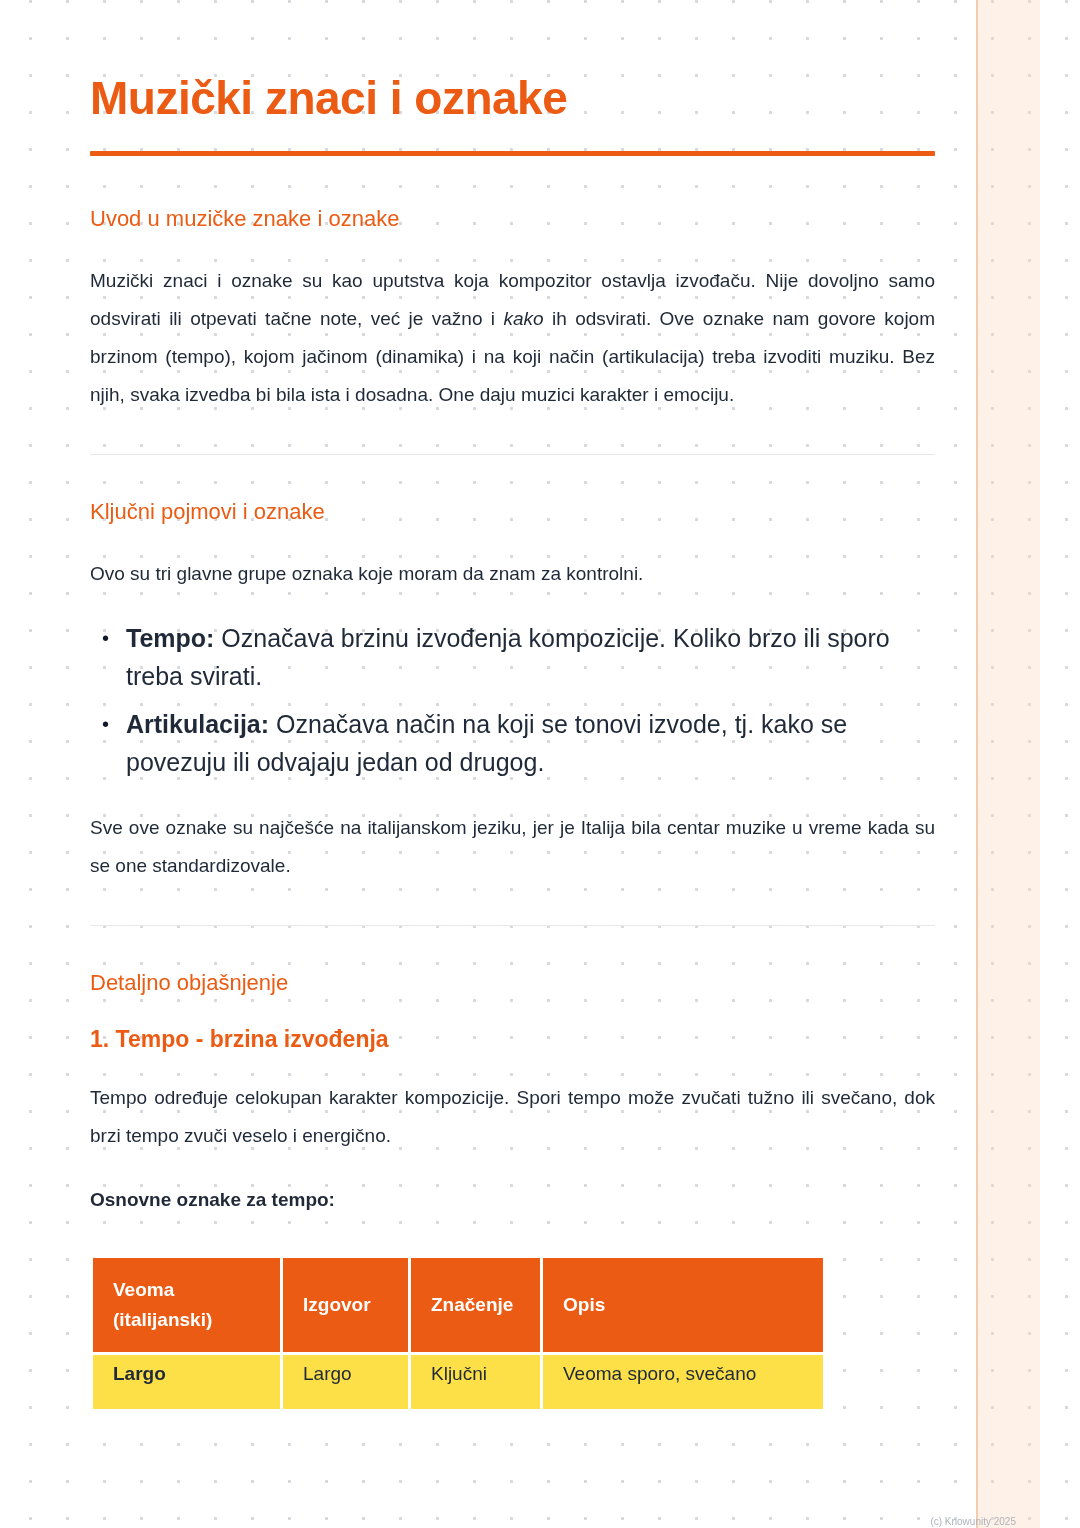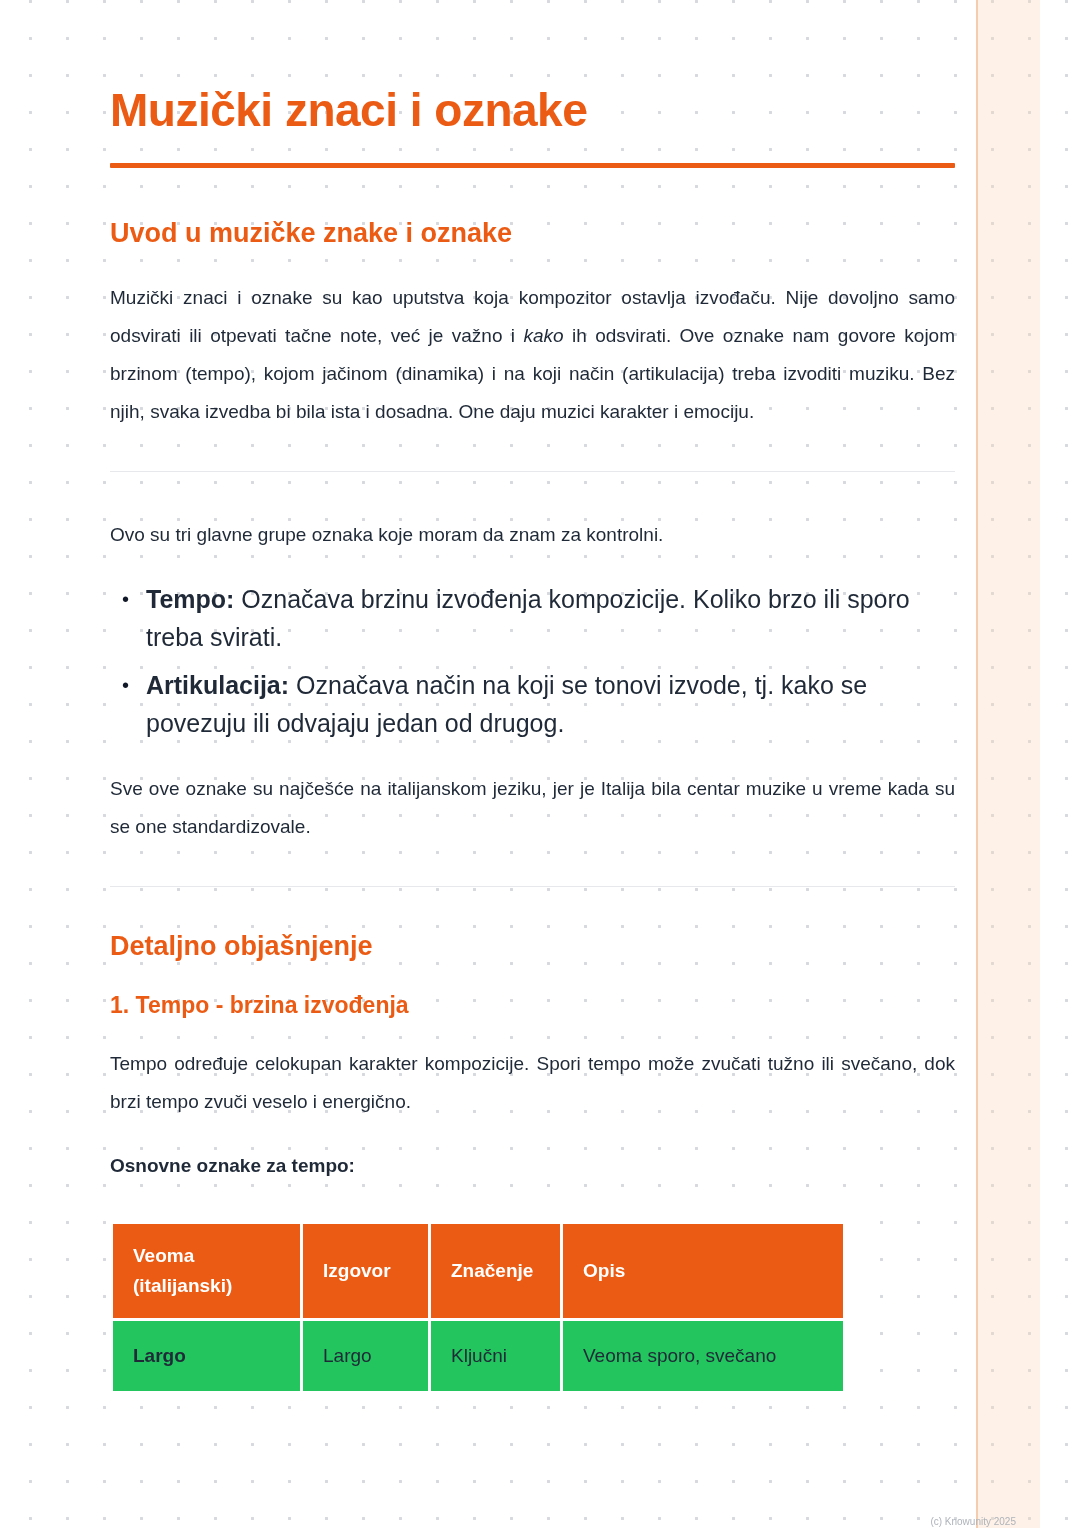--- a/index.html
+++ b/index.html
@@ -12,27 +12,27 @@
     background-position:12px 20px;
     overflow:hidden;
     font-family:"Liberation Sans", sans-serif;
     color:#1f2937;
   }
   .side-stripe{
     position:absolute;top:0;left:976px;width:62px;height:100%;
     background:rgba(249,219,194,0.38);
     border-left:2px solid #f3cdae;
   }
-  .content{position:absolute;left:90px;top:84px;width:845px;margin-left:20px;}
+  .content{position:absolute;left:90px;top:72px;width:845px;}
   h1{
     margin:0;font-size:46px;line-height:1.15;font-weight:800;
     letter-spacing:-0.5px;color:var(--accent,#EC5B13);
   }
   .title-rule{height:5px;background:var(--accent,#EC5B13);margin:26px 0 50px 0;border-radius:1px;}
-  h2{margin:0 0 30px 0;font-size:27px;font-weight:700;color:var(--accent,#EC5B13);}
+  h2{margin:0 0 30px 0;font-size:22px;font-weight:400;color:var(--accent,#EC5B13);}
   h3{margin:0 0 26px 0;font-size:23px;font-weight:700;color:var(--accent,#EC5B13);}
   p.body{margin:0 0 26px 0;font-size:19px;line-height:38px;color:#1f2937;}
   p.justify{text-align:justify;}
   p.bold{font-weight:700;}
   em{font-style:italic;}
   hr.divider{border:none;border-top:1px solid #e6e8eb;margin:40px 0 44px 0;}
   ul.bullets{list-style:none;margin:26px 0 28px 0;padding:0 0 0 36px;}
   ul.bullets li{
     position:relative;margin:0 0 10px 0;
     font-size:25px;line-height:38px;color:#1f2937;
@@ -53,21 +53,21 @@
     border:3px solid #ffffff;
     font-size:19px;
     text-align:left;
     vertical-align:middle;
     padding:17px 20px;
   }
   table.tempo th{
     background:var(--accent,#EC5B13);
     color:#ffffff;font-weight:700;line-height:30px;
   }
-  table.tempo td{color:#1f2937;background:#22c55e;padding-top:24px;padding-bottom:24px;}
+  table.tempo td{color:#1f2937;background:#fde047;padding-top:8px;padding-bottom:24px;}
   table.tempo td.bold{font-weight:700;}
   col.c1{width:190px;} col.c2{width:128px;} col.c3{width:132px;} col.c4{width:283px;}
   .footer{
     position:absolute;top:1516px;right:64px;
     font-size:10px;color:#aeb3ba;
   }
 </style>
 </head>
 <body>
 
@@ -77,20 +77,21 @@
   <div class="content">
 
     <h1>Muzički znaci i oznake</h1>
     <div class="title-rule"></div>
 
     <h2>Uvod u muzičke znake i oznake</h2>
     <p class="body justify"><span>Muzički znaci i oznake su kao uputstva koja kompozitor ostavlja izvođaču. Nije dovoljno samo odsvirati ili otpevati tačne note, već je važno i </span><em>kako</em><span> ih odsvirati. Ove oznake nam govore kojom brzinom (tempo), kojom jačinom (dinamika) i na koji način (artikulacija) treba izvoditi muziku. Bez njih, svaka izvedba bi bila ista i dosadna. One daju muzici karakter i emociju.</span></p>
 
     <hr class="divider">
 
+    <h2>Ključni pojmovi i oznake</h2>
     <p class="body">Ovo su tri glavne grupe oznaka koje moram da znam za kontrolni.</p>
 
     <ul class="bullets">
       <li><span class="term">Tempo:</span><span> Označava brzinu izvođenja kompozicije. Koliko brzo ili sporo treba svirati.</span></li>
       <li><span class="term">Artikulacija:</span><span> Označava način na koji se tonovi izvode, tj. kako se povezuju ili odvajaju jedan od drugog.</span></li>
     </ul>
 
     <p class="body justify">Sve ove oznake su najčešće na italijanskom jeziku, jer je Italija bila centar muzike u vreme kada su se one standardizovale.</p>
 
     <hr class="divider">

